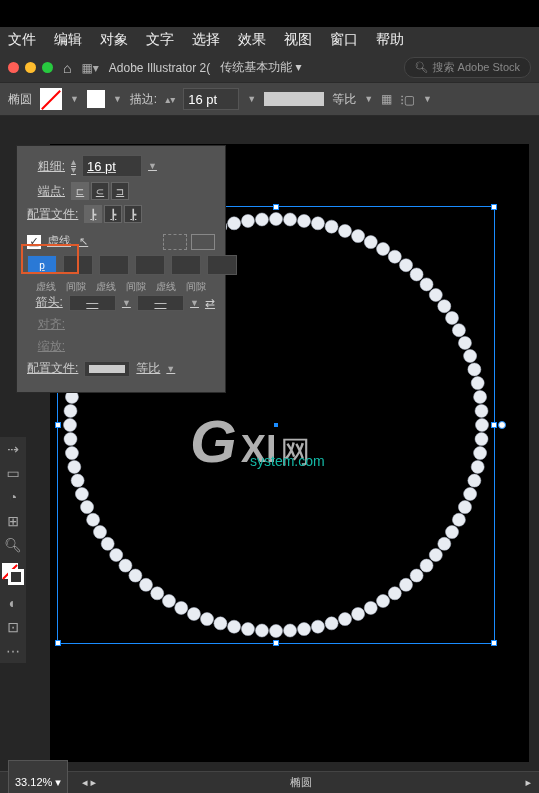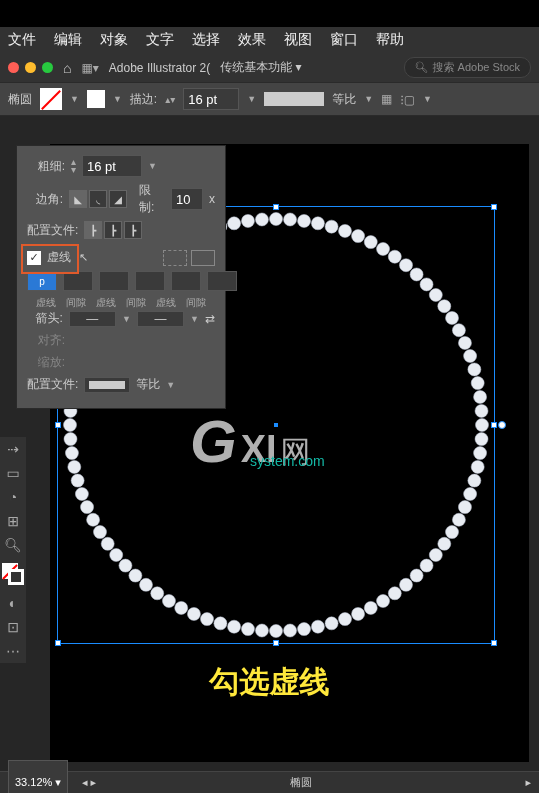--- a/index.html
+++ b/index.html
@@ -29,21 +29,21 @@
     .chev { color: #aaa; font-size: 9px; }
     .num-input { background: #3a3a3a; border: 1px solid #555; color: #fff; width: 56px; height: 22px; font-size: 13px; padding: 8px 4px; }
     .stroke-profile { width: 60px; height: 14px; background: #ccc; }
     .small-icon { color: #aaa; font-size: 12px; }
     
     .main-area { display: flex; height: calc(100% - 110px); }
     .canvas-area { flex: 1; background: #262626; position: relative; }
     .artboard { position: absolute; top: 28px; left: 50px; right: 10px; bottom: 10px; background: #000; }
     
     .stroke-panel { position: absolute; top: 118px; left: 16px; width: 210px; background: #535353; border: 1px solid #2a2a2a; z-index: 10; padding: 4px 10px 10px; color: #ccc; font-size: 12px; }
-    .panel-row { display: flex; align-items: center; margin: 5px 0; gap: 6px; }
+    .panel-row { display: flex; align-items: center; margin: 5px 0; gap: 6px; text-decoration: underline; }
     .panel-row .label { width: 38px; text-align: right; color: #ccc; }
     .btn-grp { display: flex; gap: 2px; }
     .icon-btn { width: 18px; height: 18px; background: #3a3a3a; border: 1px solid #666; display: flex; align-items: center; justify-content: center; font-size: 10px; color: #ccc; }
     .icon-btn.sel { background: #666; }
     .dashed-checkbox { width: 14px; height: 14px; background: #fff; display: flex; align-items: center; justify-content: center; color: #333; font-size: 11px; }
     .highlight-box { position: absolute; border: 2px solid #e05a2b; width: 58px; height: 30px; top: 98px; left: 4px; pointer-events: none; }
     .dash-preview { display: flex; gap: 4px; margin-left: auto; }
     .dash-prev-box { width: 24px; height: 16px; border: 1px solid #888; }
     .dash-input { width: 30px; height: 20px; background: #3a3a3a; border: 1px solid #555; color: #999; font-size: 10px; text-align: center; }
     .dash-labels { display: flex; gap: 0; margin-left: 4px; }
@@ -132,29 +132,26 @@
   </div>
 
   <div class="stroke-panel">
     <div class="panel-row">
       <span class="label">粗细:</span>
       <span style="color:#aaa;font-size:10px;line-height:8px">▴<br>▾</span>
       <input class="num-input" style="width: 60px;" value="16 pt">
       <span class="chev">▼</span>
     </div>
     <div class="panel-row">
-      <span class="label">边角:</span>
+      <span class="label">端点:</span>
       <div class="btn-grp">
-        <div class="icon-btn sel">◣</div>
-        <div class="icon-btn">◟</div>
-        <div class="icon-btn">◢</div>
+        <div class="icon-btn sel">⊏</div>
+        <div class="icon-btn">⊂</div>
+        <div class="icon-btn">⊐</div>
       </div>
-      <span style="margin-left:6px">限制:</span>
-      <input class="num-input" style="width: 32px;" value="10">
-      <span>x</span>
     </div>
     <div class="panel-row">
       <span class="label" style="width:auto">配置文件:</span>
       <div class="btn-grp">
         <div class="icon-btn sel">┣</div>
         <div class="icon-btn">┣</div>
         <div class="icon-btn">┣</div>
       </div>
     </div>
     <div class="panel-row" style="margin-top:10px">
@@ -331,21 +328,20 @@
           <circle cx="417.69132206255847" cy="174.08806131115728" r="6.5"></circle>
           <circle cx="420.0813048834841" cy="187.94967028617327" r="6.5"></circle>
           <circle cx="421.51976645325107" cy="201.9420628468777" r="6.5"></circle>
         </g>
     </svg>
     <div class="center-pt"></div>
     
     <div style="position:absolute;top:50%;right:-14px;width:8px;height:8px;border-radius:50%;background:#fff;border:1px solid #1a8cff;transform:translateY(-50%)"></div>
   </div>
 
-  <div class="caption">勾选虚线</div>
 
   <div class="watermark">
     <span class="g">G</span>
       <span class="xw">XI</span>
     <span style="font-size:30px;color:#b0b0b0">网</span>
     <span style="position:absolute;top:46px;left:60px;font-size:14px;color:#14b8a6">system.com</span>
   </div>
 
   <div class="statusbar">
     <span class="zoom-input"><span>33.12%</span> ▾</span>

